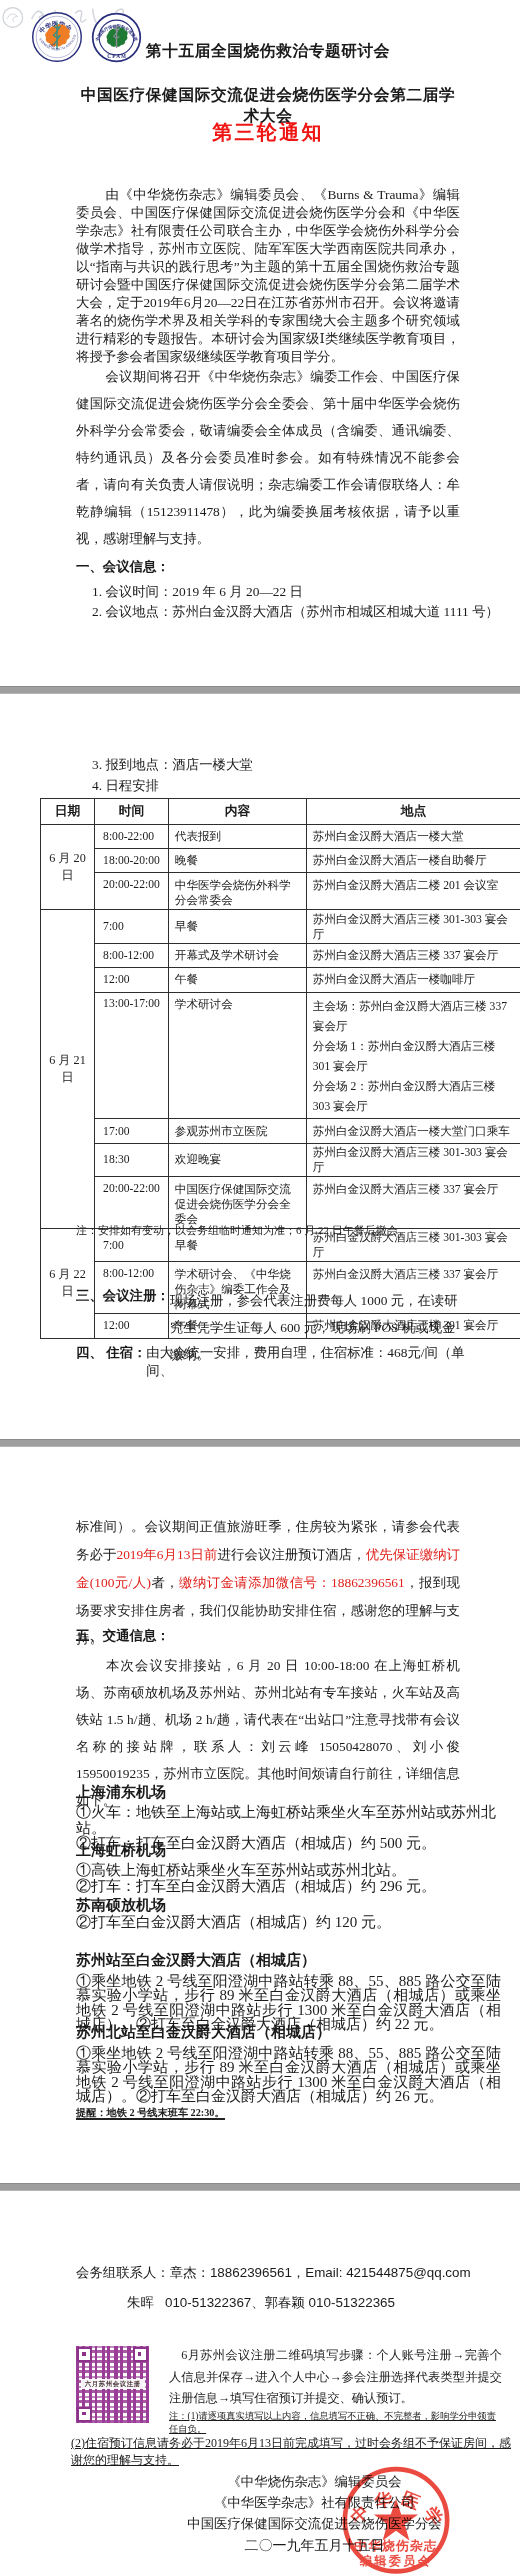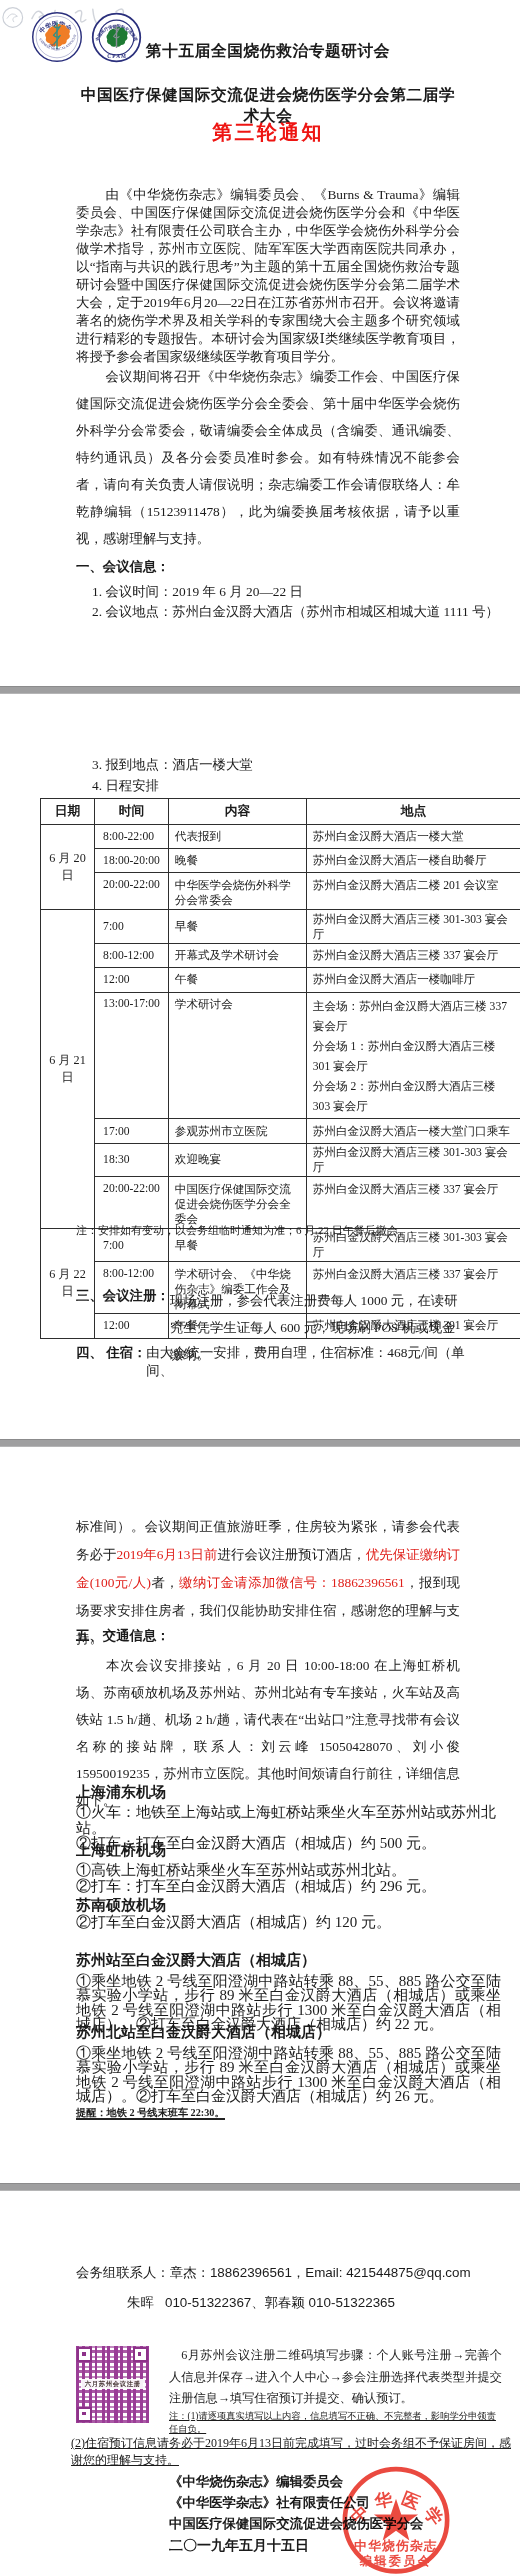--- a/index.html
+++ b/index.html
@@ -1,21 +1,21 @@
 <!DOCTYPE html>
 <html style="font-size:9.3px"><head>
 <meta charset="utf-8">
 <style>
   html,body{margin:0;padding:0;background:#ffffff;}
   #page{position:relative;width:521px;height:2576px;background:#ffffff;overflow:hidden;
         font-family:"Liberation Serif","DejaVu Serif",serif;color:#1b1b1b;}
   .abs{position:absolute;}
   .sans{font-family:"Liberation Sans","DejaVu Sans",sans-serif;}
   .bold{font-weight:normal;}
-  .center{font-weight:bold;}
+  .center{text-align:center;}
   .justify{text-align:justify;}
   .red{color:#e0201b;}
   .doc-title{left:76px;width:384px;text-align:center;font-size:15.7px;font-weight:900;letter-spacing:0.6px;}
   .notice-title{left:76px;width:384px;text-align:center;font-size:20px;font-weight:900;color:#ee1512;letter-spacing:2.3px;}
   .body-par{left:76px;width:384px;font-size:13.4px;}
   .sep-bar{left:0;width:521px;background:#9f9fa0;border-top:0.6px solid #8b8b8c;border-bottom:0.6px solid #b5b5b6;}
   .sec-head{font-size:13.4px;font-weight:bold;}
   .sec-row{left:76px;width:389px;display:flex;align-items:flex-start;}
   .sec-row .lbl{font-size:13.4px;font-weight:bold;white-space:nowrap;}
   .sec-row .txt{font-size:13.4px;flex:1;}

